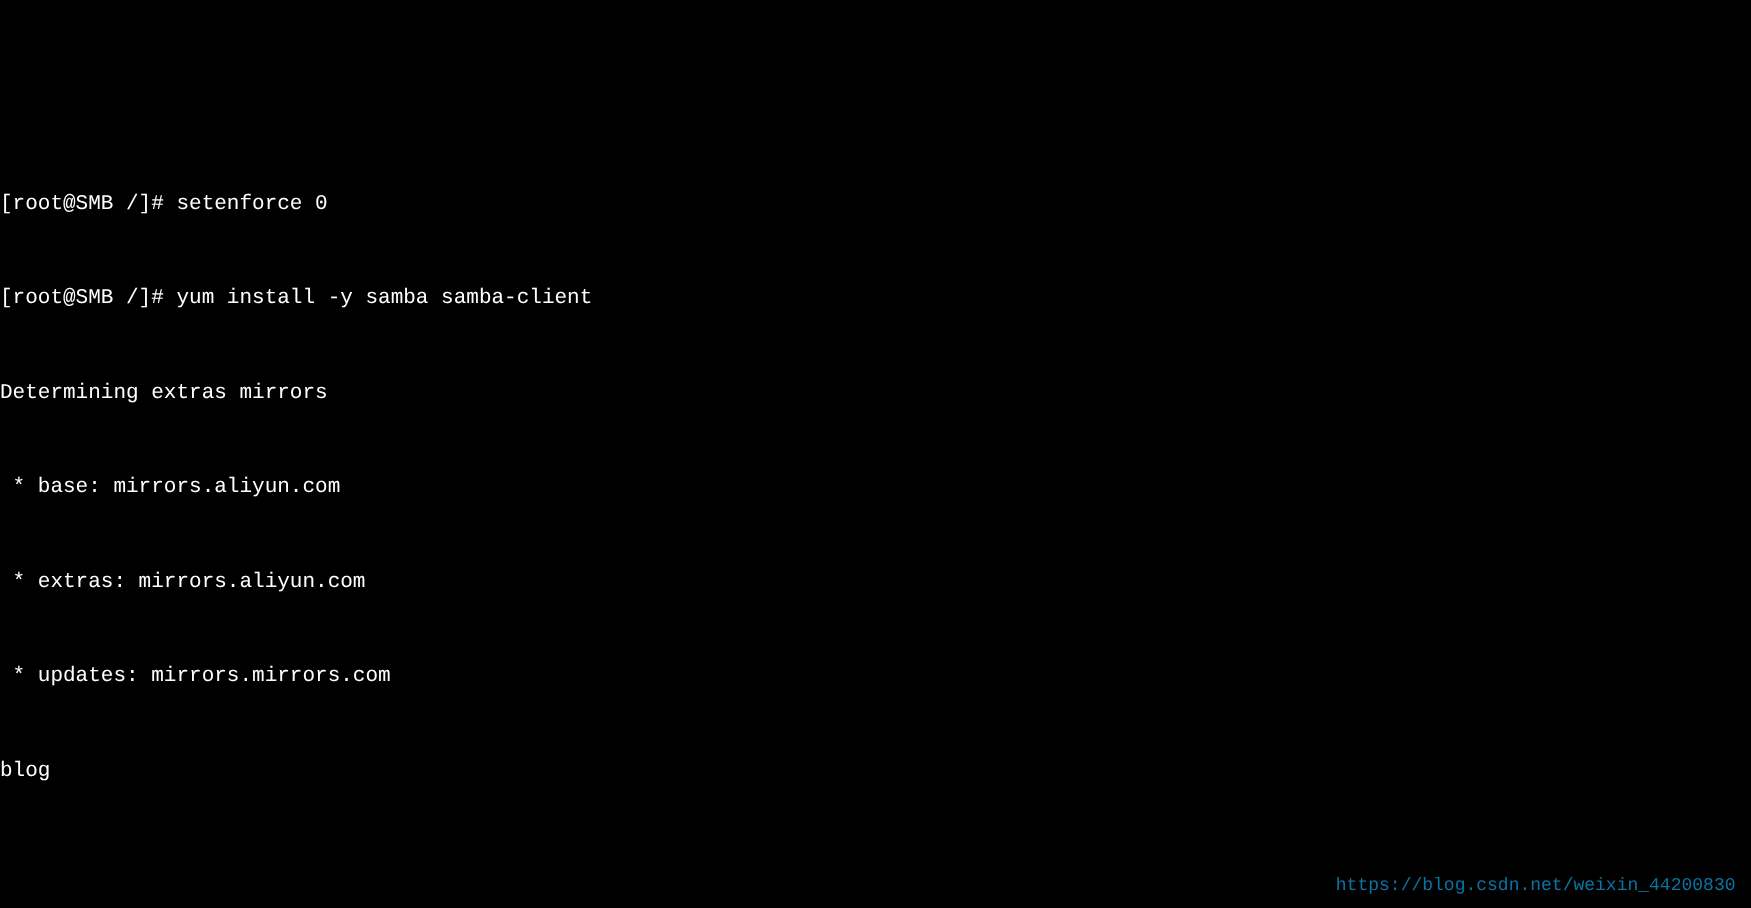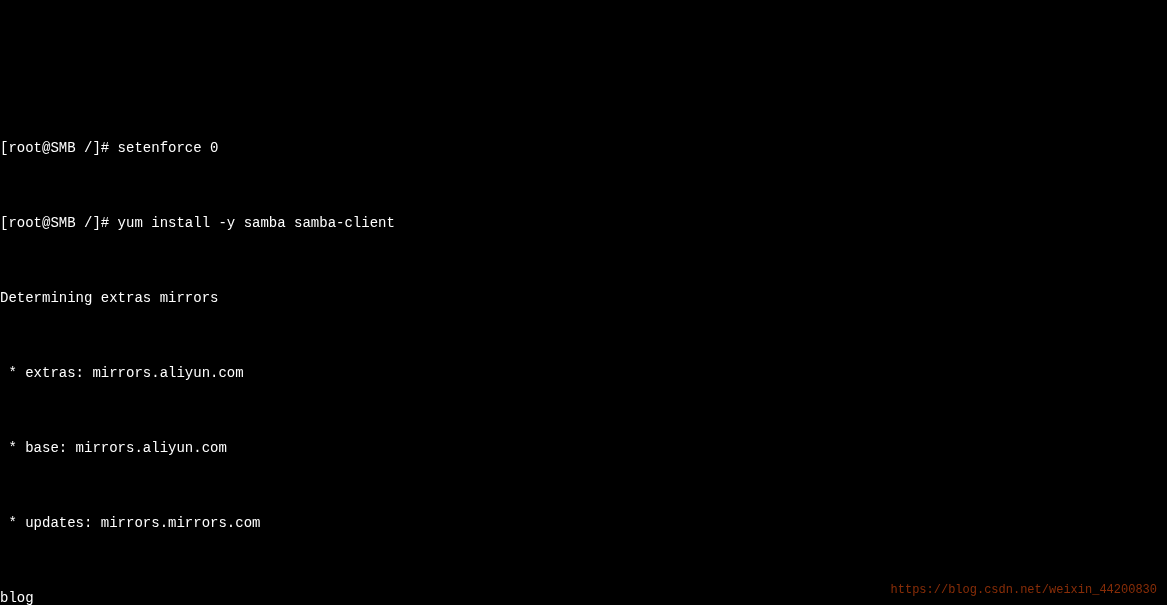--- a/index.html
+++ b/index.html
@@ -18,42 +18,41 @@
       height: 605px;
       overflow: hidden;
       white-space: pre;
     }
     .terminal {
       padding: 0;
     }
     .line {
       display: block;
       white-space: pre;
-      margin-top: 12px;
     }
     .watermark {
       position: absolute;
       right: 10px;
       bottom: 6px;
-      color: #c2410c;
+      color: #0ea5e9;
       font-size: 12px;
       opacity: 0.7;
     }
   </style>
 </head>
 <body>
 
 
 
 <div class="terminal">
   <span class="line">[root@SMB /]# setenforce 0</span>
   <span class="line">[root@SMB /]# yum install -y samba samba-client</span>
   <span class="line">Determining extras mirrors</span>
+  <span class="line"> * base: mirrors.aliyun.com</span>
   <span class="line"> * extras: mirrors.aliyun.com</span>
-  <span class="line"> * base: mirrors.aliyun.com</span>
   <span class="line"> * updates: mirrors.mirrors.com</span>
   <span class="line">blog</span>
   
   
   
   
   
   
   
   

